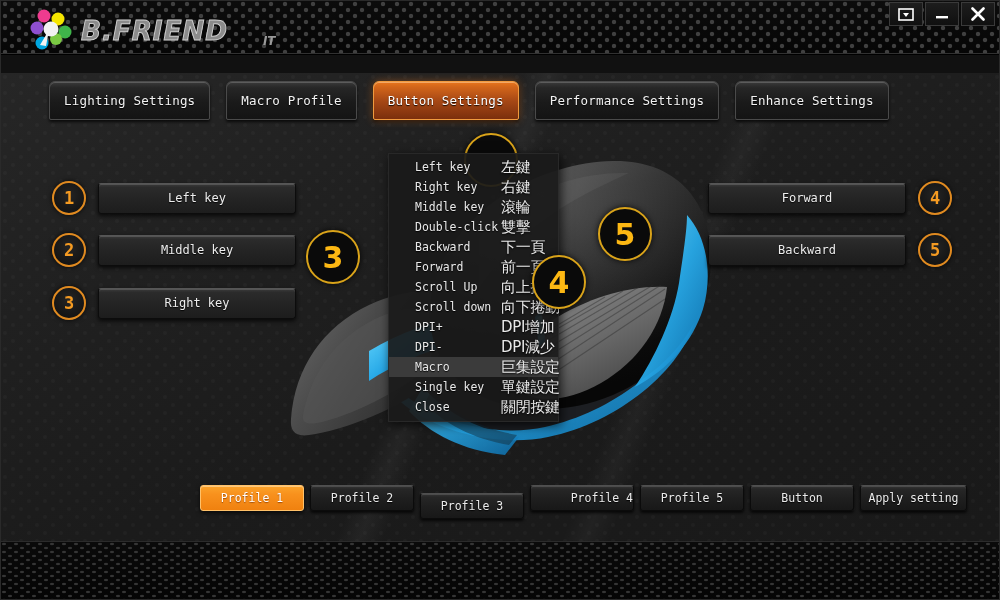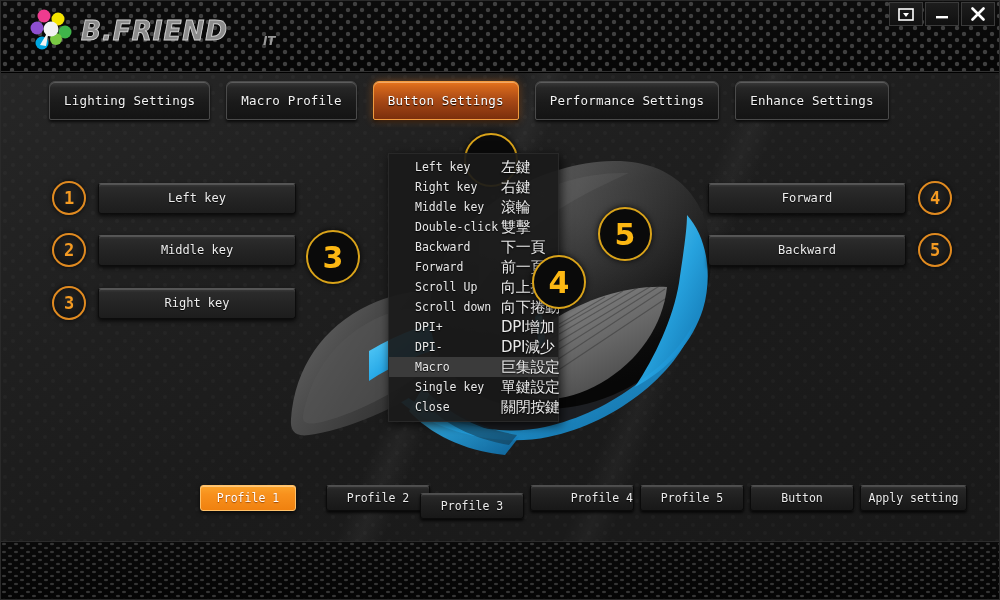--- a/index.html
+++ b/index.html
@@ -14,21 +14,21 @@
   #app {
     position: relative;
     width: 1000px; height: 600px;
     background: #111;
     border: 1px solid #2a2a2a;
     overflow: hidden;
   }
 
   
   #titlebar {
-    position: absolute; left: 0; top: 0; width: 1000px; height: 72px;
+    position: absolute; left: 0; top: 0; width: 1000px; height: 54px;
     background-color: #080808;
     background-image:
       radial-gradient(circle at 4px 3px, rgba(70,70,70,.9) 1.8px, rgba(0,0,0,0) 2.6px),
       radial-gradient(circle at 11px 9px, rgba(70,70,70,.9) 1.8px, rgba(0,0,0,0) 2.6px),
       linear-gradient(180deg,#0c0c0c 0%, #060606 100%);
     background-size: 14px 12px, 14px 12px, 100% 100%;
     border-bottom: 1px solid #000;
   }
   #titlebar:after{
     content:""; position:absolute; left:0; bottom:0; width:100%; height:1px;
@@ -438,24 +438,24 @@
         <span class="mi-en">Single key</span>
         <span class="mi-zh">單鍵設定</span>
       </div>
       <div class="mitem">
         <span class="mi-en">Close</span>
         <span class="mi-zh">關閉按鍵</span>
       </div>
     </div>
 
   <div id="bottombar">
-      <div class="bbtn active" style="left: 199px; width: 96px;">
+      <div class="bbtn active" style="left: 199px; width: 104px;">
         <span>Profile 1</span>
       </div>
-      <div class="bbtn" style="left: 325px; width: 104px;">
+      <div class="bbtn" style="left: 309px; width: 104px;">
         <span>Profile 2</span>
       </div>
       <div class="bbtn" style="left: 419px; width: 104px; margin-top: 16px;">
         <span>Profile 3</span>
       </div>
       <div class="bbtn" style="left: 529px; width: 104px; justify-content: flex-end;">
         <span>Profile 4</span>
       </div>
       <div class="bbtn" style="left: 639px; width: 104px;">
         <span>Profile 5</span>

